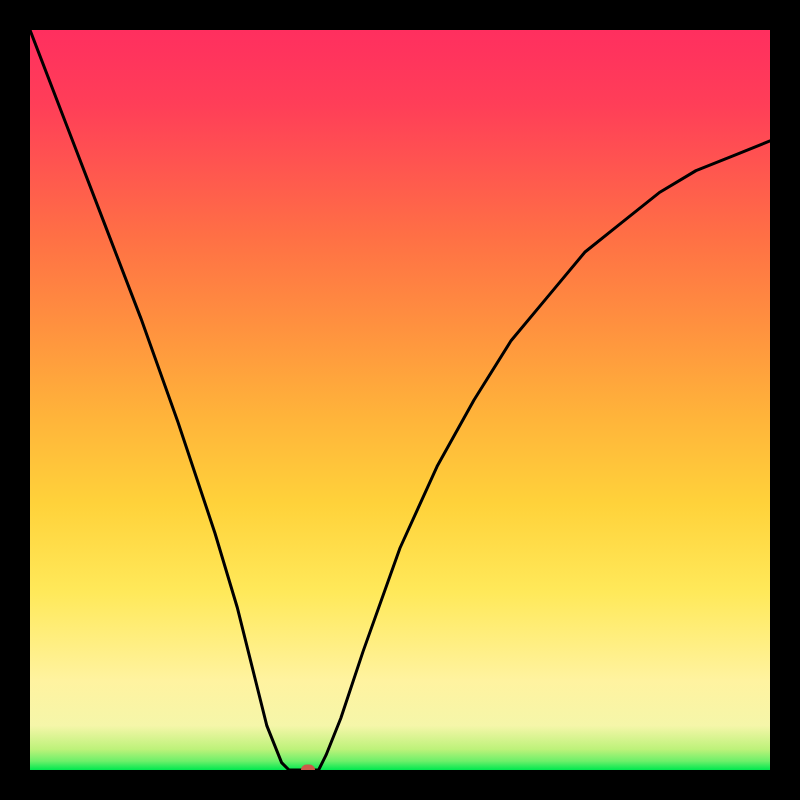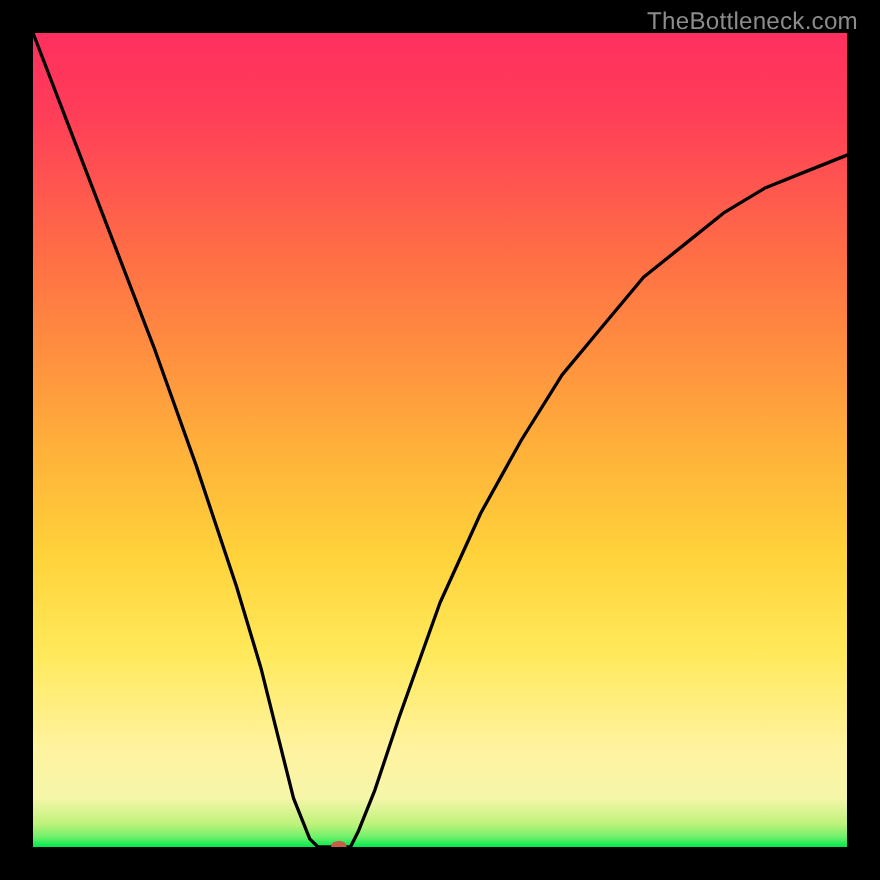--- a/index.html
+++ b/index.html
@@ -74,21 +74,20 @@
     border-radius: 6px / 5px;
     transform: translate(-50%, -50%);
     z-index: 5;
   }
 </style>
 </head>
 <body>
 
 <div class="frame">
 
-  <div class="watermark">TheBottleneck.com</div>
 
   <div class="plot-area">
     <div class="gradient"></div>
 
     <svg class="curve" viewBox="0 0 740 740" preserveAspectRatio="none">
       <path id="curve-path" fill="none" stroke="#000" stroke-width="3" stroke-linejoin="round" stroke-linecap="round" d="M0.0,0.0 L37.0,96.2 L74.0,192.4 L111.0,288.6 L148.0,392.2 L185.0,503.2 L207.2,577.2 L222.0,636.4 L236.8,695.6 L251.6,732.6 L259.0,740.0 L273.8,740.0 L288.6,740.0 L296.0,725.2 L310.8,688.2 L333.0,621.6 L370.0,518.0 L407.0,436.6 L444.0,370.0 L481.0,310.8 L518.0,266.4 L555.0,222.0 L592.0,192.4 L629.0,162.8 L666.0,140.6 L703.0,125.8 L740.0,111.0"></path>
     </svg>
 
     <div class="marker" id="marker" style="left: 277.5px; top: 740px;"></div>
   </div>

